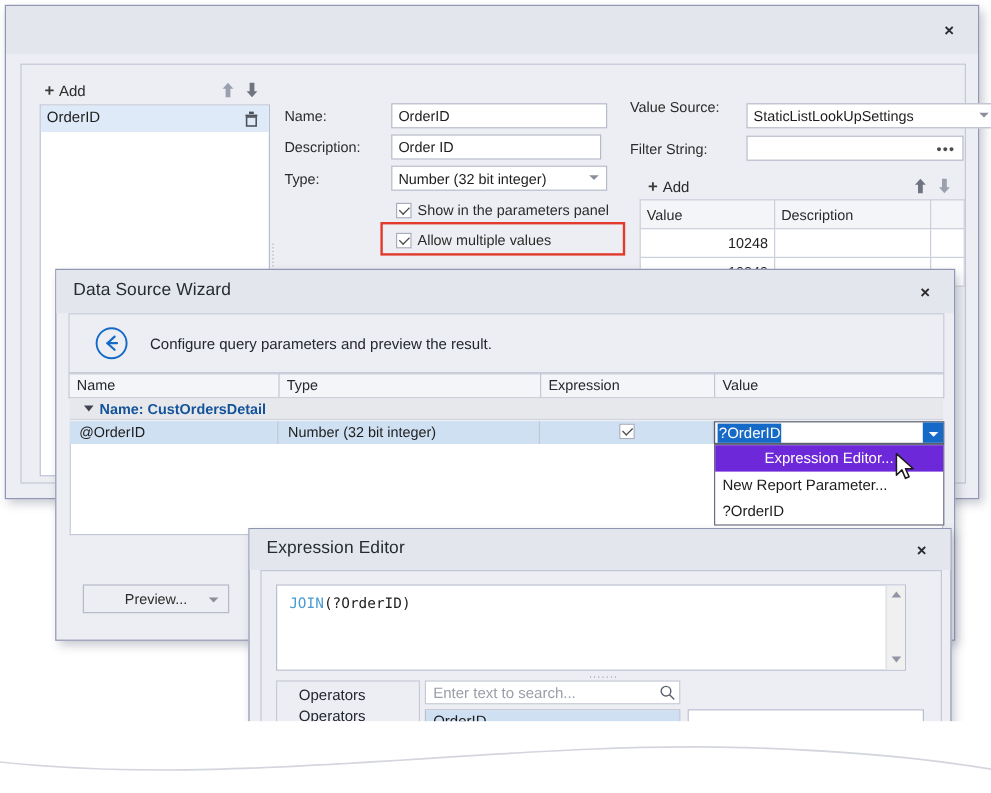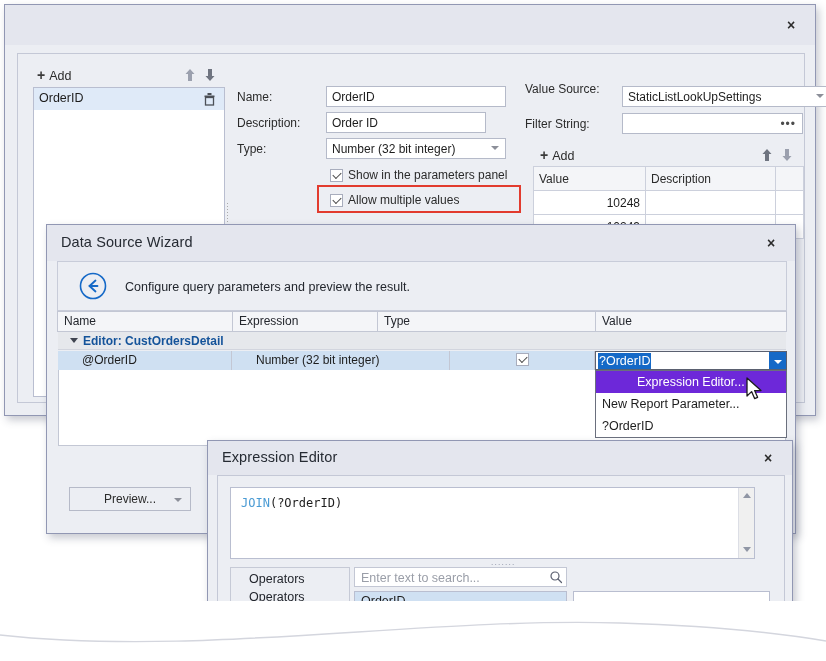--- a/index.html
+++ b/index.html
@@ -47,21 +47,21 @@
   .backcirc{position:absolute;width:28px;height:28px;}
   .hdr-txt{position:absolute;font-size:12.5px;color:#23272e;}
   .gridhdr{position:absolute;box-sizing:border-box;display:flex;background:#f4f5f8;border:1px solid #c3c7d4;align-items:flex-end;}
   .gridhdr div{border-right:1px solid #c3c7d4;padding:3px 6px;font-size:12px;color:#24272e;box-sizing:border-box;}
   .gridhdr div:last-child{border-right:none;}
   .grouprow{position:absolute;background:#e6e8ec;border-bottom:1px solid #d2d5de;box-sizing:border-box;
             font-size:12px;font-weight:bold;color:#14539a;}
   .tri-dn{display:inline-block;width:0;height:0;border-left:4px solid transparent;border-right:4px solid transparent;
        border-top:5px solid #3f4450;margin-right:5px;vertical-align:2px;}
   .datarow{position:absolute;background:#cfe0f2;box-sizing:border-box;display:flex;}
-  .datarow div{box-sizing:border-box;padding:2px 24px;font-size:12px;color:#1d1d1d;border-right:1px solid #c3c7d4;}
+  .datarow div{box-sizing:border-box;padding:2px 8px;font-size:12px;color:#1d1d1d;border-right:1px solid #c3c7d4;}
   .dd-list{position:absolute;background:#fff;border:1px solid #6a6f7d;box-sizing:border-box;z-index:40;}
   .dd-item{padding:2px 6px;font-size:12.5px;color:#1d1d1d;height:18px;line-height:18px;cursor:pointer;}
   .dd-item.sel{background:#6d28d9;color:#fff;padding-left:41px;}
   .editcell{position:absolute;background:#fff;border:1px solid #5a6070;box-sizing:border-box;z-index:41;height:19px;}
   .editcell .sel-txt{position:absolute;left:2px;top:1px;background:#1569c7;color:#fff;font-size:12.5px;
       padding:0 1px;line-height:16px;}
   .ddbtn{position:absolute;right:0;top:0;bottom:0;width:17px;background:#1569c7;}
   .ddbtn:after{content:"";position:absolute;left:5px;top:8px;width:0;height:0;
       border-left:4px solid transparent;border-right:4px solid transparent;border-top:4px solid #fff;}
   .btn{position:absolute;background:#eceef3;border:1px solid #b6bac8;box-sizing:border-box;
@@ -114,21 +114,21 @@
       <rect x="1.5" y="3.5" width="10" height="1.6" fill="#4c5057"></rect>
       <rect x="4.5" y="1" width="4" height="2" fill="#4c5057"></rect>
       <rect x="2.5" y="5.5" width="8" height="7.5" fill="none" stroke="#4c5057" stroke-width="1.3"></rect>
     </svg>
   </div>
 
   <div class="lbl" style="left:232px;top:85px;">Name:</div>
   <div class="tbox" style="left:321px;top:81px;width:180px;">OrderID</div>
 
   <div class="lbl" style="left:232px;top:111px;">Description:</div>
-  <div class="tbox" style="left:321px;top:107px;width:160px;">Order ID</div>
+  <div class="tbox" style="left:321px;top:107px;width:175px;">Order ID</div>
 
   <div class="lbl" style="left:232px;top:137px;">Type:</div>
   <div class="combo" style="left:321px;top:133px;width:180px;">
     <span>Number (32 bit integer)</span>
     <span class="arr"></span>
   </div>
 
   <div class="chk" style="left:325px;top:164px;"></div>
   <div class="chk-lbl" style="left:343px;top:163px;">Show in the parameters panel</div>
 
@@ -211,27 +211,27 @@
     <svg width="28" height="28" viewBox="0 0 28 28">
       <circle cx="14" cy="14" r="12.5" fill="none" stroke="#1569c7" stroke-width="1.6"></circle>
       <path d="M16.5 8.5 L10.5 14 L16.5 19.5" fill="none" stroke="#1569c7" stroke-width="1.8" stroke-linecap="round" stroke-linejoin="round"></path>
       <path d="M10.5 14 H18.5" stroke="#1569c7" stroke-width="1.8" stroke-linecap="round"></path>
     </svg>
   </div>
   <div class="hdr-txt" style="left:78px;top:55px;">Configure query parameters and preview the result.</div>
 
   <div class="gridhdr" style="left:10px;top:86px;width:730px;height:21px;">
     <div style="width:175px">Name</div>
+    <div style="width:218px">Type</div>
     <div style="width:145px">Expression</div>
-    <div style="width:218px">Type</div>
     <div style="width:190px">Value</div>
   </div>
 
   <div class="grouprow" style="left:11px;top:107px;width:728px;height:18px;padding:2px 6px 0 12px;">
-    <span class="tri-dn"></span><span>Editor: CustOrdersDetail</span>
+    <span class="tri-dn"></span><span>Name: CustOrdersDetail</span>
   </div>
 
   <div class="datarow" style="left:11px;top:126px;width:728px;height:19px;">
     <div style="width:174px">@OrderID</div>
     <div style="width:218px">Number (32 bit integer)</div>
     <div style="width:145px;position:relative">
       <span class="chk" style="left:66px;top:2px;"></span>
     </div>
     <div style="width:190px"></div>
   </div>

